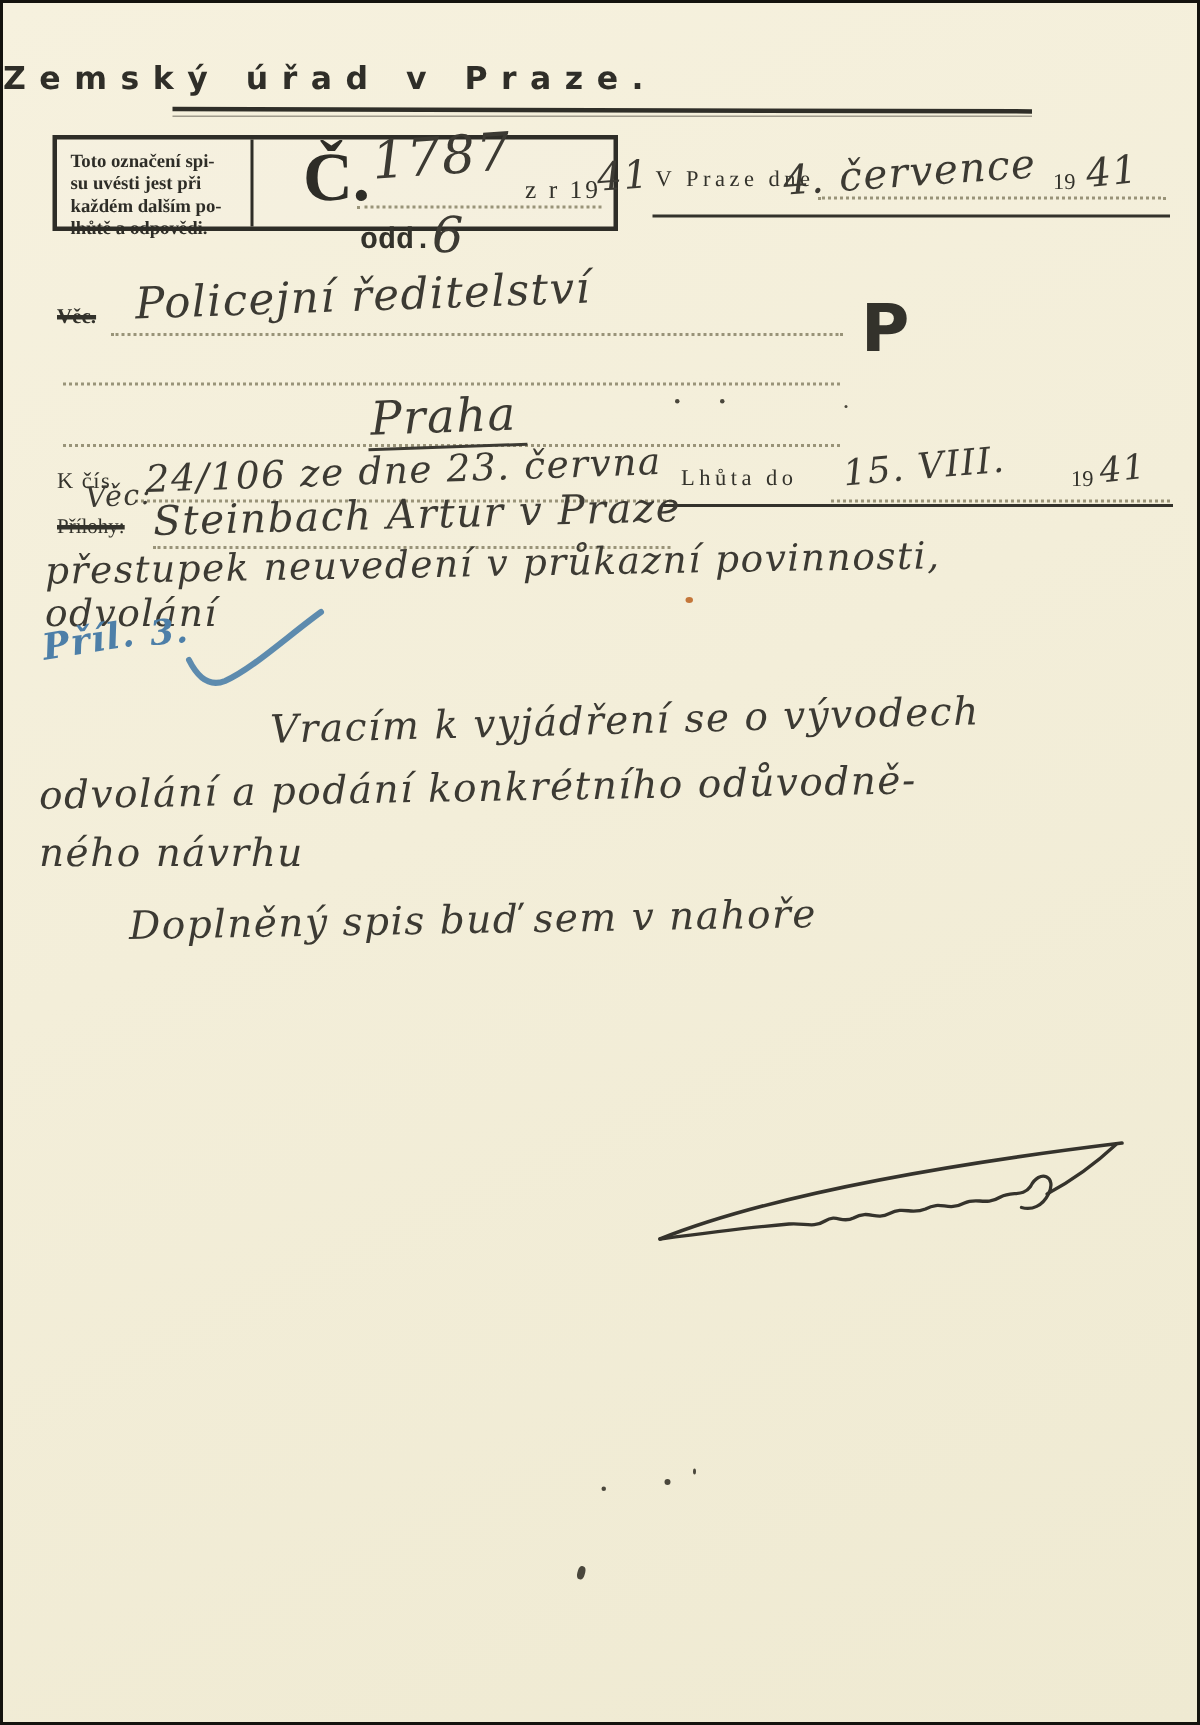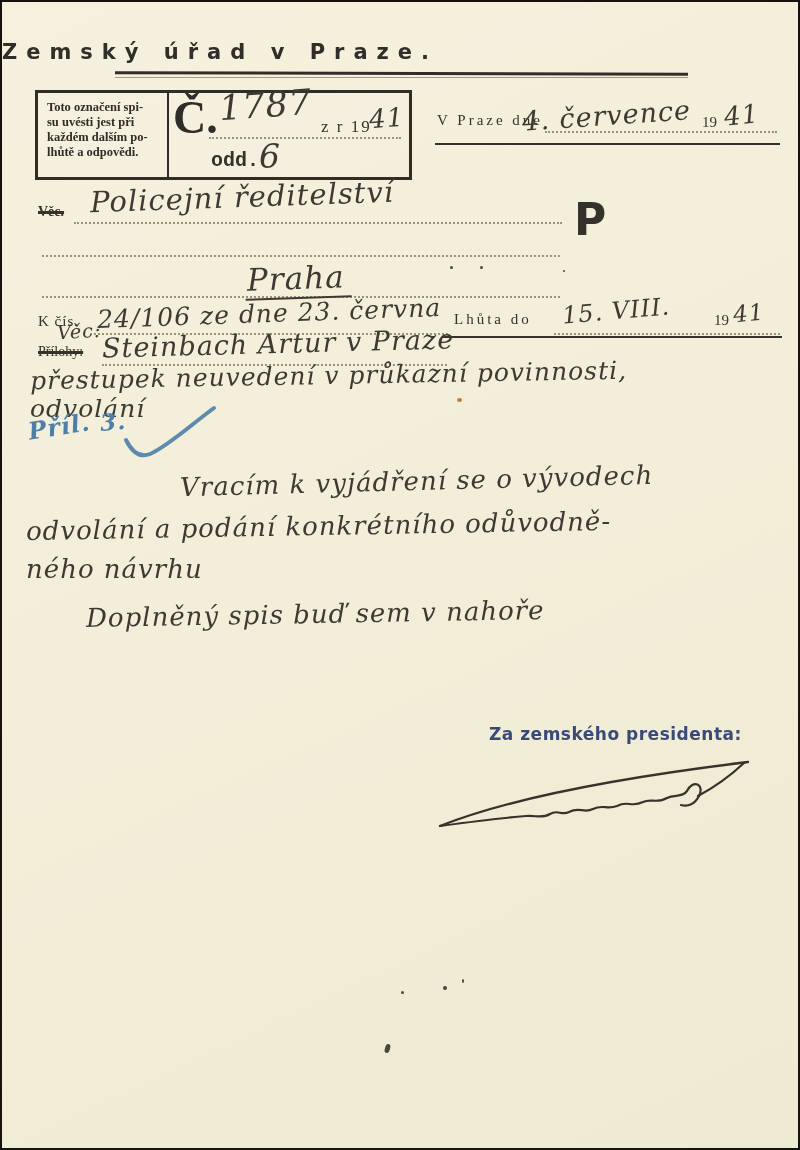--- a/index.html
+++ b/index.html
@@ -28,23 +28,24 @@
 
   
   .hand {
     font-family:"DejaVu Serif", serif; font-style:italic;
     color:#3c3a33; letter-spacing:1px;
   }
   .hand-blue { color:#4d7fa8; }
 
   
   .stamp-box {
-    left:33px; top:88px; width:377px; height:90px;
+    left:33px; top:88px; width:377px; height:64px;
     border:3px solid #2e2d27; display:flex; box-sizing:border-box;
     background:rgba(255,255,255,0.06);
+    gap:29px;
   }
   .stamp-note {
     width:131px; border-right:2px solid #2e2d27; box-sizing:border-box;
     padding:7px 5px 0 9px; font-weight:bold; font-size:12.5px;
     line-height:15px; color:#2e2d27;
   }
   .stamp-right { position:relative; flex:1; }
 
   .p-stamp {
     left:572px; top:192px; font-family:"DejaVu Sans", sans-serif;
@@ -124,21 +125,20 @@
   <div class="abs hand hand-blue" style="left:98px; top:406px; font-size:23px; transform:rotate(-5deg); font-weight:bold;">3.</div>
   <svg style="left:118px; top:404px;" width="100" height="60" viewBox="0 0 100 60">
     <path d="M6,34 C 12,46 20,52 30,48 C 48,40 72,18 94,2" fill="none" stroke="#4d7fa8" stroke-width="4" stroke-linecap="round" opacity="0.9"></path>
   </svg>
 
   <div class="abs hand" style="left:178px; top:464px; font-size:26px; transform:rotate(-1.5deg);">Vracím k vyjádření se o vývodech</div>
   <div class="abs hand" style="left:24px; top:509px; font-size:26px; transform:rotate(-1deg);">odvolání a podání konkrétního odůvodně-</div>
   <div class="abs hand" style="left:24px; top:552px; font-size:26px;">ného návrhu</div>
   <div class="abs hand" style="left:84px; top:597px; font-size:26px; transform:rotate(-1deg);">Doplněný spis buď sem v nahoře</div>
 
-  <div class="abs closing-label">Za zemského presidenta:</div>
   <svg style="left:428px; top:752px;" width="330" height="95" viewBox="0 0 330 95">
     <path d="M 10,72 C 70,48 170,26 318,8" fill="none" stroke="#35332c" stroke-width="2.4" stroke-linecap="round"></path>
     <path d="M 10,72 C 40,68 72,64 96,62 C 106,61 112,65 120,60 C 128,55 131,62 139,58 C 150,52 153,60 163,55 C 173,50 177,56 187,52 C 198,46 201,54 213,48 C 221,44 227,50 237,44 C 245,40 252,44 257,37 C 263,25 275,30 269,42 C 265,50 258,53 251,51" fill="none" stroke="#35332c" stroke-width="2.2" stroke-linecap="round"></path>
     <path d="M 268,42 C 283,34 299,23 314,9" fill="none" stroke="#35332c" stroke-width="2.2" stroke-linecap="round"></path>
   </svg>
 
   <div class="speck" style="left:448px; top:264px; width:3px; height:3px;"></div>
   <div class="speck" style="left:478px; top:264px; width:3px; height:3px;"></div>
   <div class="speck" style="left:561px; top:268px; width:2px; height:2px;"></div>
   <div class="speck" style="left:455px; top:396px; width:5px; height:4px; background:#c4763a;"></div>

